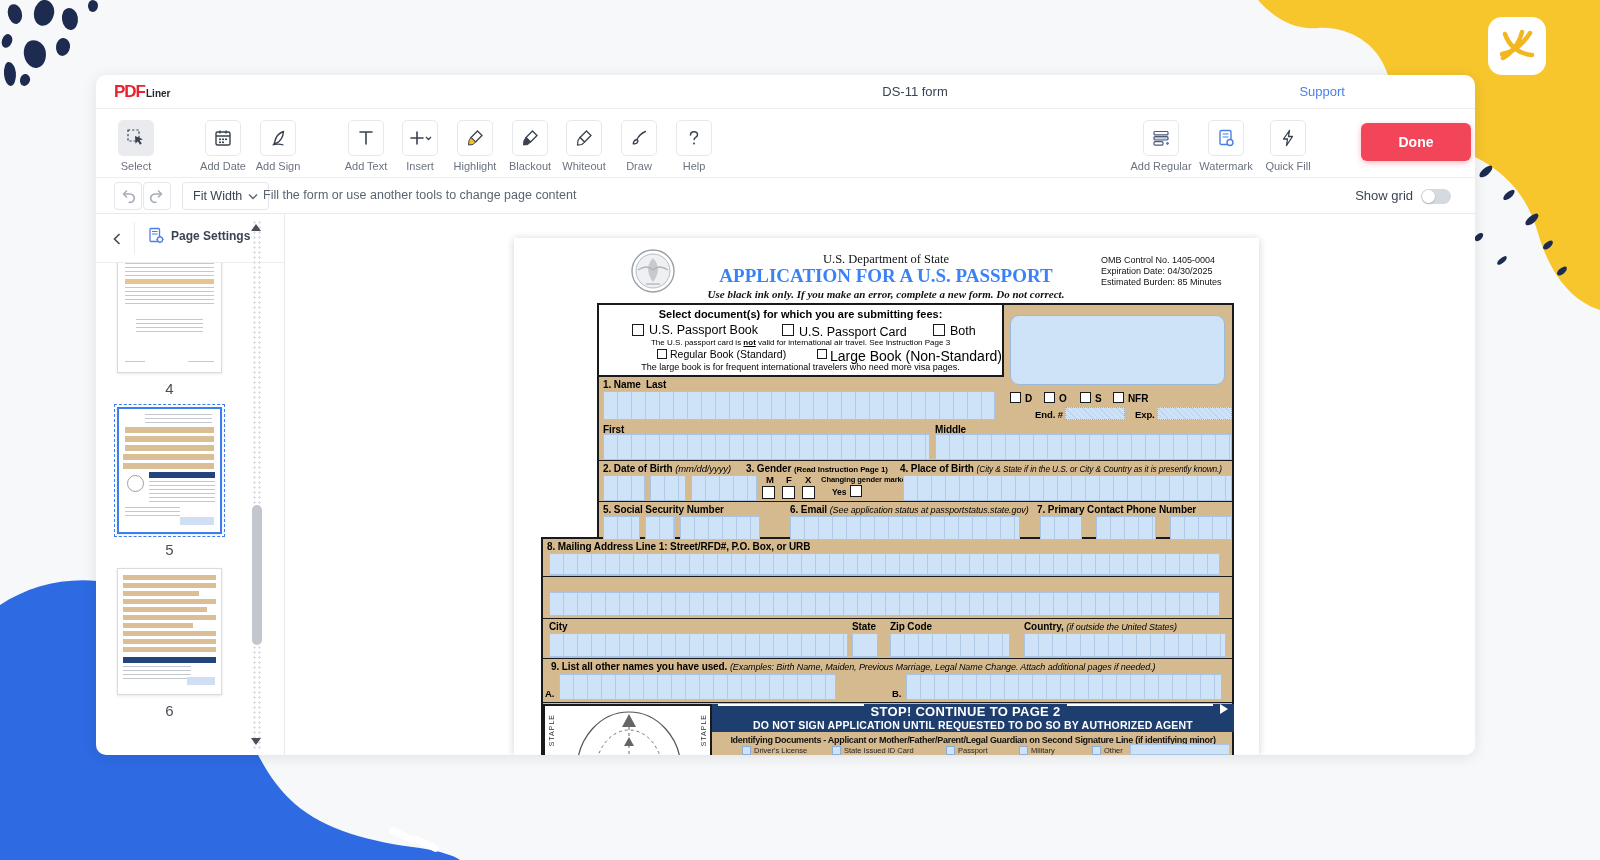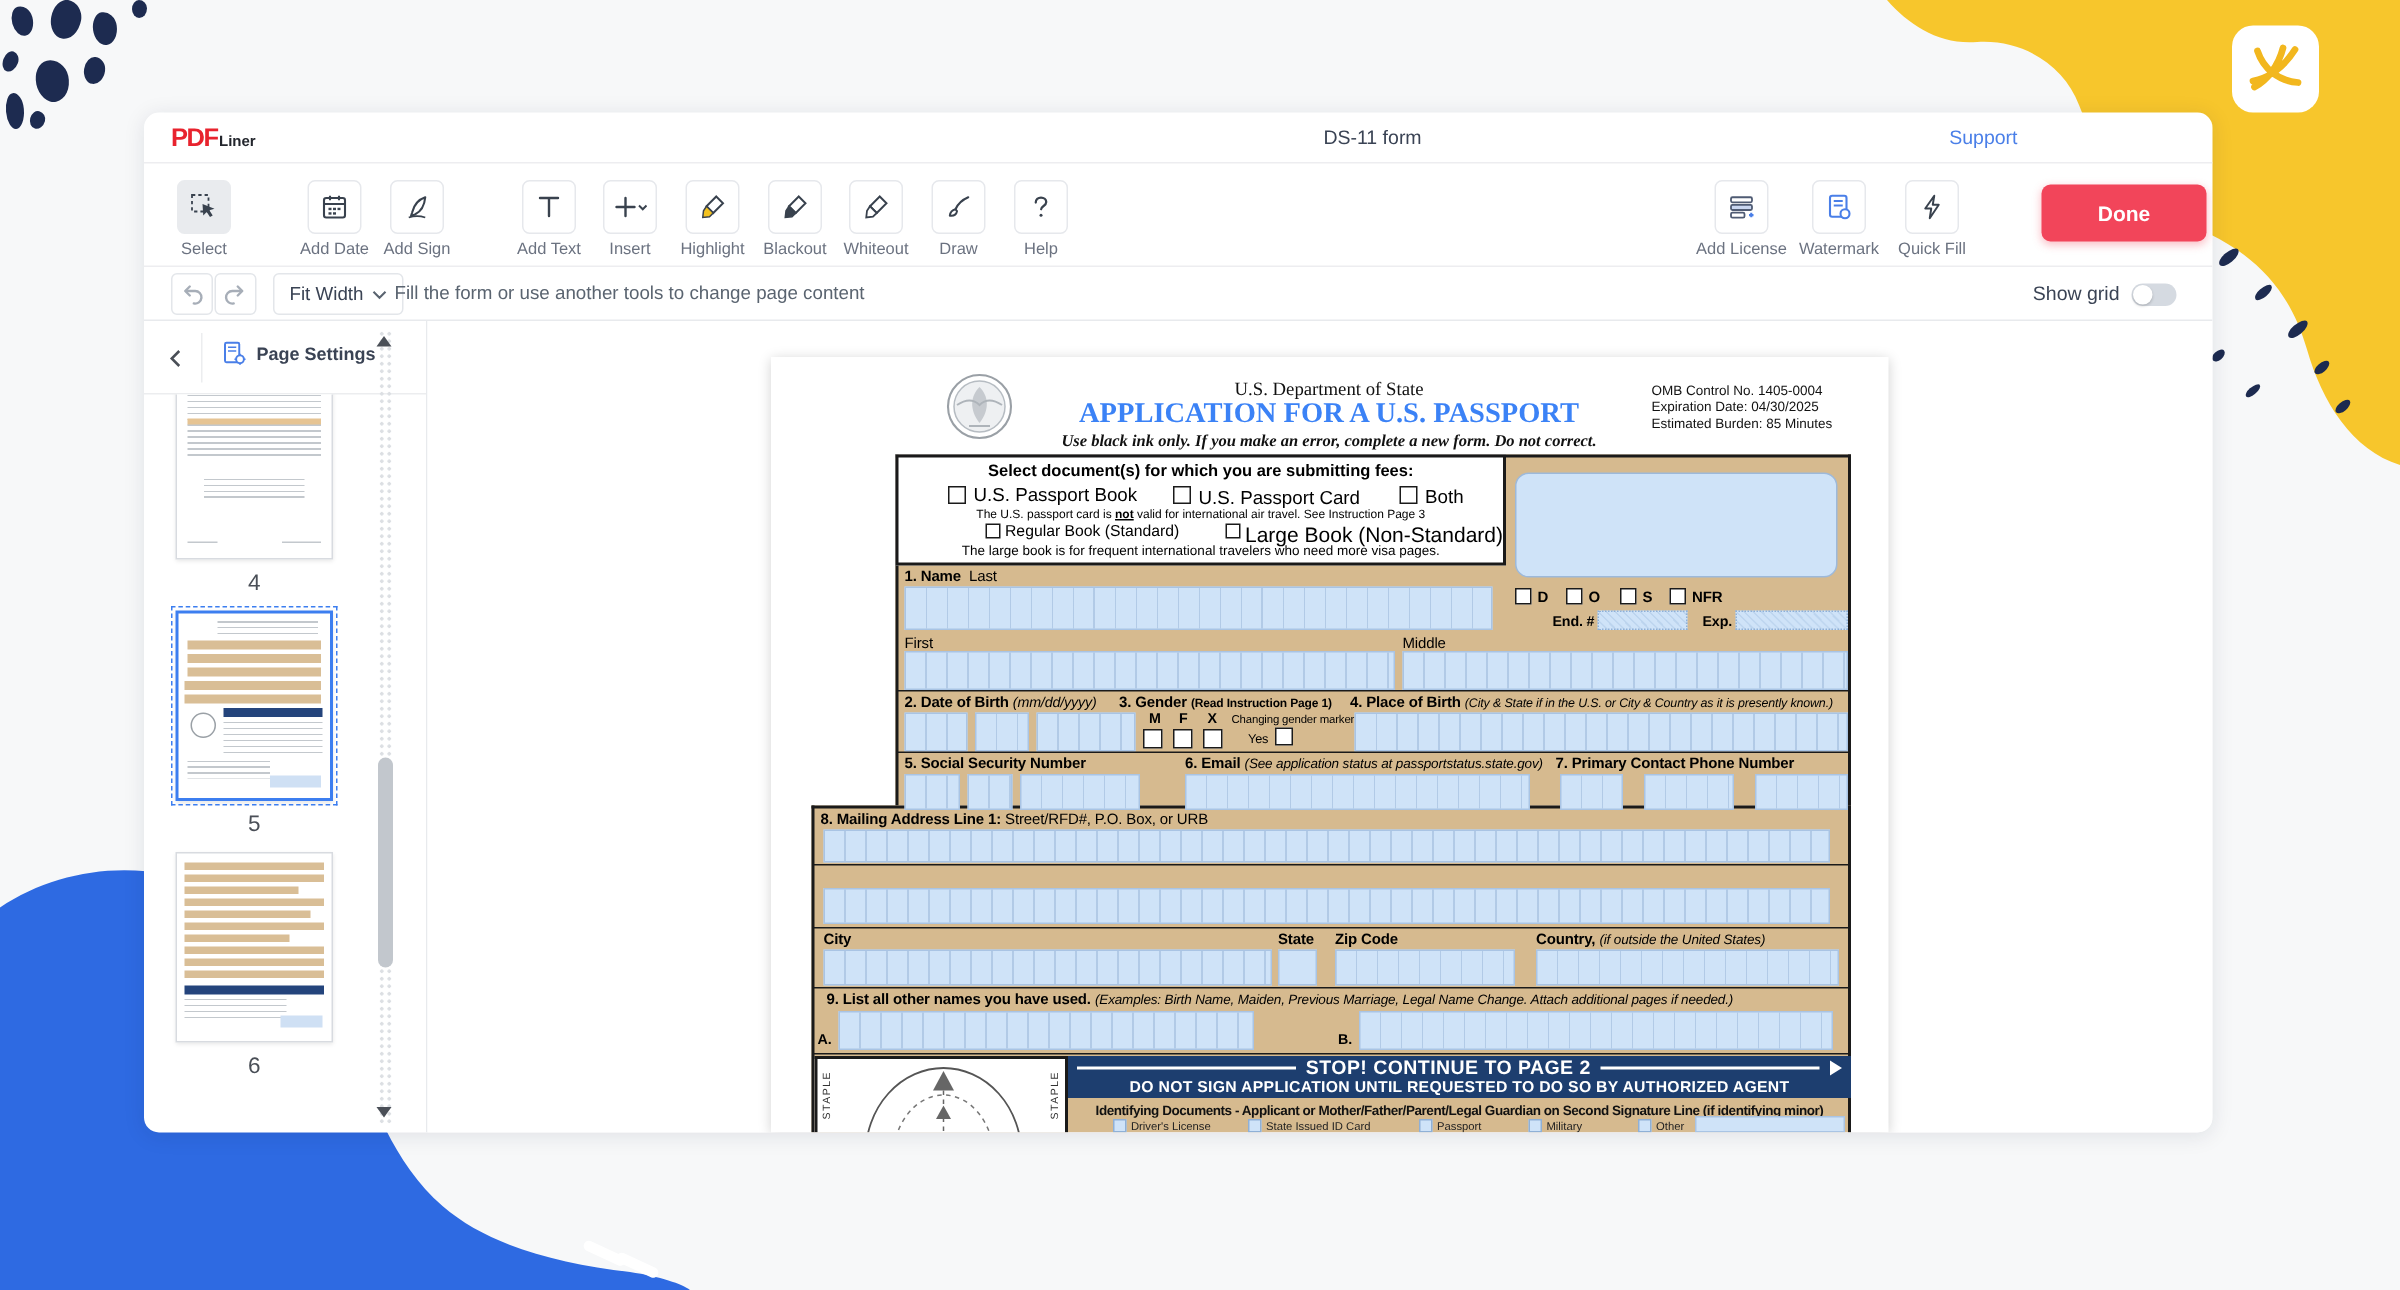--- a/index.html
+++ b/index.html
@@ -59,30 +59,30 @@
   .sb-scroll{position:absolute;right:22px;top:6px;bottom:6px;width:10px;background:radial-gradient(#dcdfe3 1px,transparent 1.2px);background-size:5px 5px}
   .sb-thumbbar{position:absolute;right:22px;top:291px;width:10px;height:140px;background:#c2c7cd;border-radius:5px;cursor:pointer}
   .tri-up{position:absolute;right:23px;top:10px;width:0;height:0;border-left:5px solid transparent;border-right:5px solid transparent;border-bottom:7px solid #4a4f57;cursor:pointer}
   .tri-dn{position:absolute;right:23px;bottom:10px;width:0;height:0;border-left:5px solid transparent;border-right:5px solid transparent;border-top:7px solid #4a4f57;cursor:pointer}
 
   
   .canvas{position:absolute;left:189px;top:139px;right:0;bottom:0;background:#fff}
   .page{position:absolute;left:229px;top:24px;width:745px;height:517px;background:#fff;box-shadow:0 1px 8px rgba(0,0,0,.18);overflow:hidden}
   .serif{font-family:"Liberation Serif",serif}
   .pg-lbl{position:absolute;font-weight:bold;font-size:10px;letter-spacing:-0.1px;color:#000;white-space:nowrap}
-  .pg-reg{font-weight:normal}
+  .pg-reg{font-weight:bold}
   .pg-it{font-weight:normal;font-style:italic}
   .comb{position:absolute;background-color:#cfe3f8;background-image:repeating-linear-gradient(90deg,transparent 0 13px,rgba(110,145,190,.30) 13px 14px);border:1px solid #a9c4e4;cursor:text}
   .plain-f{position:absolute;background:#cfe3f8;border:1px solid #a9c4e4;cursor:text}
   .hatch{position:absolute;background:repeating-linear-gradient(45deg,#cfe3f8 0 3px,#bcd4ee 3px 4px);border:1px dotted #8fb0d6;cursor:text}
   .chk{position:absolute;width:11px;height:11px;background:#fff;border:1.5px solid #1a1a1a;cursor:pointer}
   .tan{position:absolute;background:#d6ba8f}
   .hr{position:absolute;height:1px;background:#1a1a1a}
   .stop-banner{position:absolute;background:#1d3e6f;color:#fff}
-  .stop-l1{display:flex;align-items:center;gap:7px;height:15px;padding:0 6px;font-weight:bold;font-size:13px;letter-spacing:.3px}
+  .stop-l1{display:flex;gap:7px;height:15px;padding:0 6px;font-weight:bold;font-size:13px;letter-spacing:.3px}
   .stop-l1 .dash{flex:1;height:2px;background:#fff}
   .stop-l1 .ah{width:0;height:0;border-top:5px solid transparent;border-bottom:5px solid transparent;border-left:8px solid #fff}
   .stop-l2{text-align:center;font-weight:bold;font-size:10.5px;letter-spacing:.2px}
   .ident{position:absolute;font-weight:bold;font-size:9px;letter-spacing:-0.3px;color:#111;white-space:nowrap}
   .idrow{position:absolute;display:flex;align-items:center;font-size:7.5px;color:#222;white-space:nowrap}
   .idrow .bchk{width:9px;height:9px;background:#cfe3f8;border:1px solid #8fb0d6;margin-right:3px}
   .staple{position:absolute;font-size:7px;letter-spacing:1px;color:#333;writing-mode:vertical-rl;transform:rotate(180deg)}
 </style>
 </head>
 <body>
@@ -235,21 +235,21 @@
       </div>
       <div class="tbtn" style="left:1037px">
         <div class="ibox">
             <svg width="20" height="20" viewBox="0 0 20 20">
               <rect x="3" y="3.5" width="14" height="3.4" rx="1" fill="none" stroke="#4f5b73" stroke-width="1.2"></rect>
               <rect x="3" y="8.6" width="14" height="3.4" rx="1" fill="#c9d6f0" stroke="#4f5b73" stroke-width="1.2"></rect>
               <rect x="3" y="13.7" width="9" height="3.4" rx="1" fill="none" stroke="#4f5b73" stroke-width="1.2"></rect>
               <path d="M15 15.4 h3 M16.5 13.9 v3" stroke="#4a7fe8" stroke-width="1.4"></path>
             </svg>
           </div>
-        <div class="tlab">Add License</div>
+        <div class="tlab">Add Regular</div>
       </div>
       <div class="tbtn" style="left:1102px">
         <div class="ibox">
             <svg width="20" height="20" viewBox="0 0 20 20">
               <rect x="4" y="2.5" width="11" height="14" rx="1.5" fill="none" stroke="#4a7fe8" stroke-width="1.4"></rect>
               <line x1="6.5" y1="6" x2="12.5" y2="6" stroke="#4a7fe8" stroke-width="1.2"></line>
               <line x1="6.5" y1="9" x2="12.5" y2="9" stroke="#4a7fe8" stroke-width="1.2"></line>
               <circle cx="14" cy="14.5" r="3" fill="#fff" stroke="#4a7fe8" stroke-width="1.4"></circle>
             </svg>
           </div>

